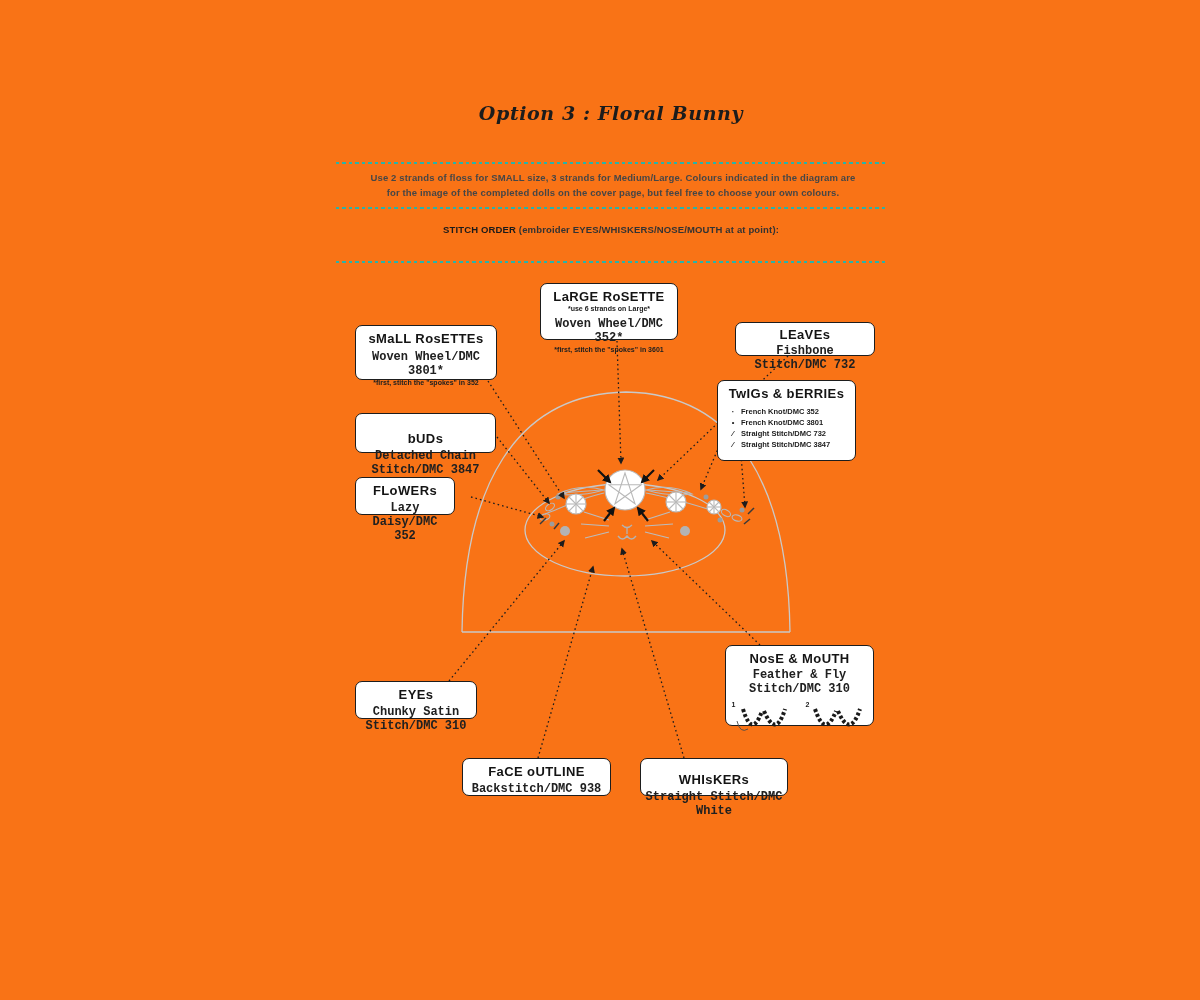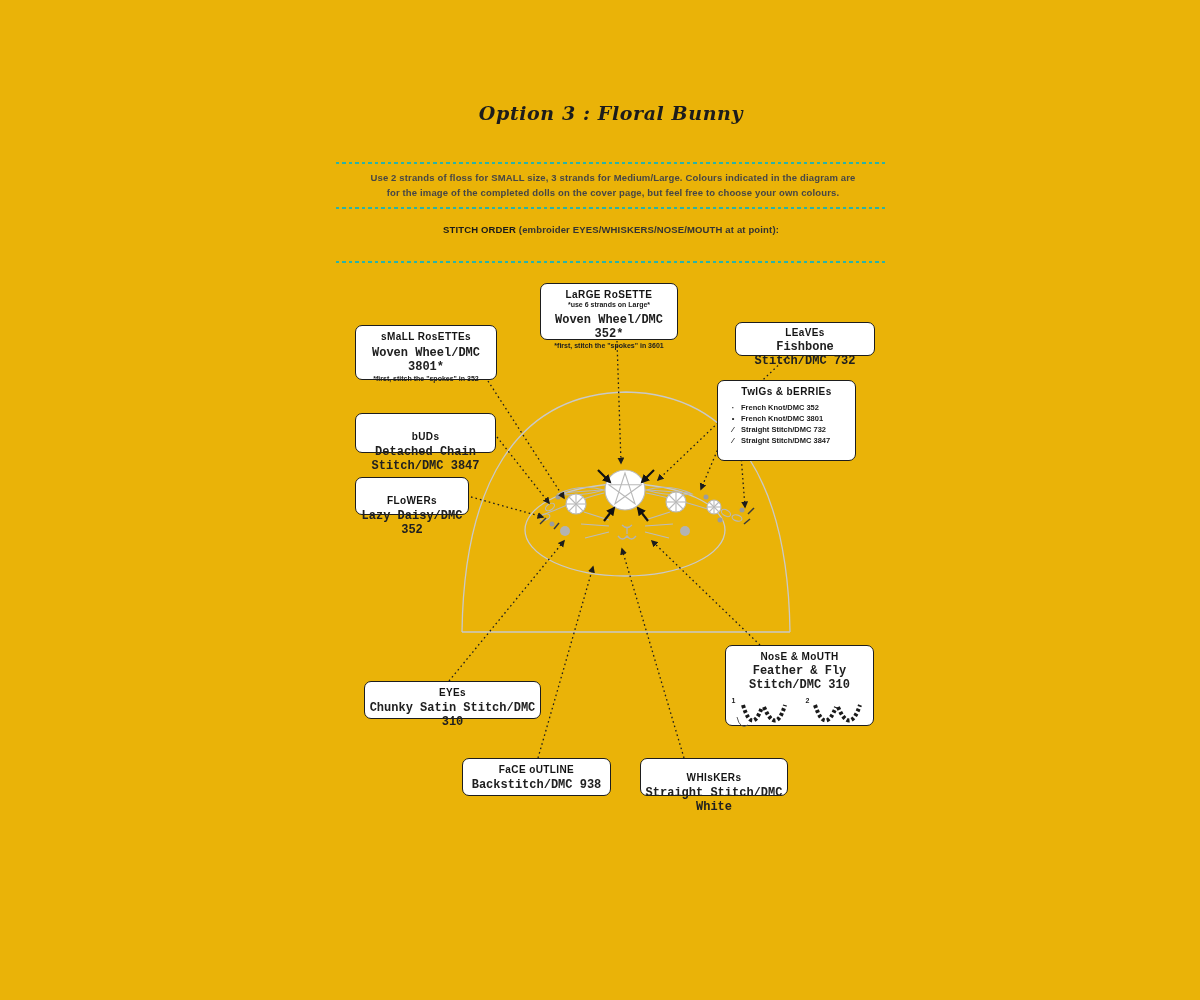--- a/index.html
+++ b/index.html
@@ -1,17 +1,17 @@
 <!DOCTYPE html>
 <html><head>
 <meta charset="utf-8">
 <style>
   html,body{margin:0;padding:0;background:#ffffff;}
   .page{
-    position:relative;width:1200px;height:1000px;background:#eab308;overflow:hidden;
+    position:relative;width:1200px;height:1000px;background:#f97316;overflow:hidden;
     font-family:"Liberation Sans",sans-serif;color:#2e2e2e;
   }
   .abs{position:absolute;}
   
   .title{
     left:335px;top:102px;width:552px;text-align:center;
     font-family:"DejaVu Serif",serif;font-style:italic;font-weight:700;
     font-size:19px;letter-spacing:.6px;color:#1c1c1c;
   }
   
@@ -29,21 +29,21 @@
     left:336px;top:223px;width:550px;text-align:center;
     font-size:9.5px;font-weight:700;color:#333;line-height:14px;letter-spacing:.15px;
   }
   .stitch .lbl{font-weight:800;color:#1a1a1a;}
   
   .callout{
     position:absolute;box-sizing:border-box;background:#fff;
     border:1.5px solid #1d1d1d;border-radius:7px;
     text-align:center;padding:5px 3px;z-index:3;
   }
-  .callout .ttl{font-weight:800;font-size:10px;letter-spacing:.4px;color:#141414;}
+  .callout .ttl{font-weight:800;font-size:13px;letter-spacing:.4px;color:#141414;}
   .callout .ln{font-size:12px;margin-top:4px;color:#202020;font-weight:600;font-family:Liberation Mono, monospace;}
   .callout .sm{font-size:7px;margin-top:1px;color:#202020;font-weight:600;}
   .tlist{margin-top:5px;}
   .ti{display:flex;gap:4px;justify-content:flex-start;padding-left:8px;
       font-size:7.5px;font-weight:600;line-height:11px;color:#202020;text-align:left;}
   .ti .mk{width:8px;text-align:center;color:#1a1a1a;}
   .figrow{display:flex;justify-content:center;gap:16px;margin-top:5px;}
   .fig{position:relative;width:58px;height:40px;}
   .fig .num{position:absolute;left:-2px;top:0;font-size:7px;font-weight:700;color:#1a1a1a;}
   svg{display:block;}
@@ -229,26 +229,26 @@
           <span>Straight Stitch/DMC 3847</span>
         </div>
     </div>
   </div>
 
   <div class="callout" style="left:355px;top:413px;width:141px;height:40px;padding-top:17px;">
     <div class="ttl">bUDs</div>
     <div class="ln" style="margin-top:3px;">Detached Chain Stitch/DMC 3847</div>
   </div>
 
-  <div class="callout" style="left:355px;top:477px;width:114px;height:38px;padding-top:17px;">
+  <div class="callout" style="left:355px;top:477px;width:100px;height:38px;padding-top:5px;">
     <div class="ttl">FLoWERs</div>
     <div class="ln" style="margin-top:3px;">Lazy Daisy/DMC 352</div>
   </div>
 
-  <div class="callout" style="left:355px;top:681px;width:177px;height:38px;padding-top:5px;margin-left:9px;">
+  <div class="callout" style="left:355px;top:681px;width:122px;height:38px;padding-top:5px;">
     <div class="ttl">EYEs</div>
     <div class="ln" style="margin-top:3px;">Chunky Satin Stitch/DMC 310</div>
   </div>
 
   <div class="callout" style="left:725px;top:645px;width:149px;height:81px;">
     <div class="ttl">NosE &amp; MoUTH</div>
     <div class="ln" style="margin-top:2px;">Feather &amp; Fly Stitch/DMC 310</div>
     <div class="figrow">
       <div class="fig">
         <span class="num">1</span>

